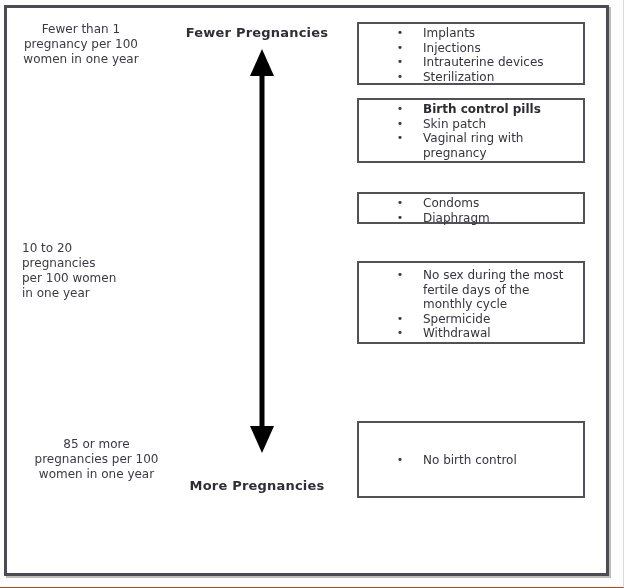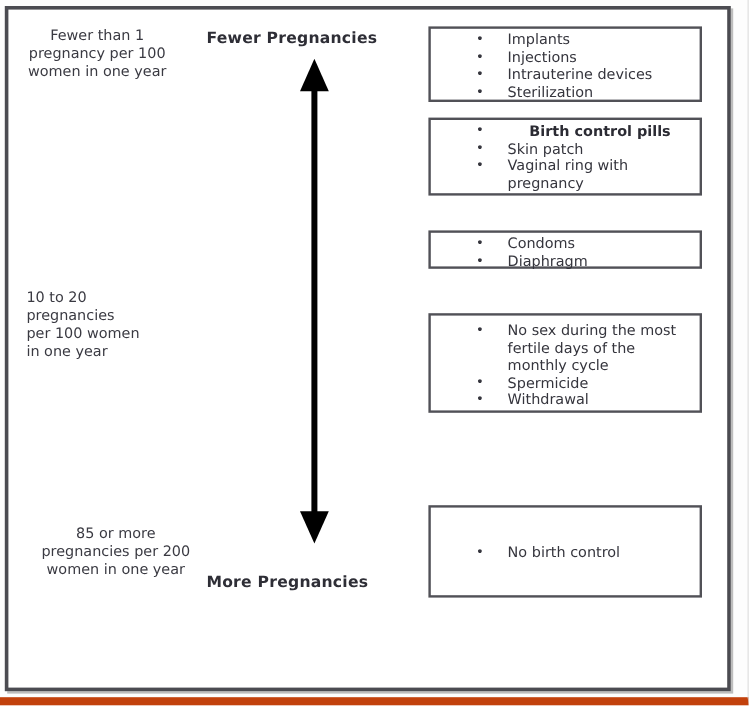--- a/index.html
+++ b/index.html
@@ -4,21 +4,21 @@
 <style>
   html, body { margin:0; padding:0; background:#ffffff; }
   .stage {
     position:relative;
     width:624px; height:588px;
     background:#fdfdfd;
     font-family:"DejaVu Sans", sans-serif;
     color:#34343c;
     overflow:hidden;
     border-right:1px solid #d9d9d9;
-    border-bottom:7px solid #c2410c;
+    border-bottom:1px solid #c2410c;
     box-sizing:border-box;
   }
   .frame {
     position:absolute;
     left:4px; top:5px;
     width:599px; height:565px;
     border:3px solid #4b4b51;
     background:#ffffff;
     box-shadow:2px 2px 0 #bdbdbd;
   }
@@ -27,21 +27,21 @@
     font-size:12px;
     line-height:15px;
     color:#3a3a42;
   }
   #rate-0 { left:10px;  top:22px;  width:142px; text-align:center; }
   #rate-1 { left:22px;  top:241px; width:120px; text-align:left; }
   #rate-2 { left:14px;  top:437px; width:165px; text-align:center; }
   .axis-heading {
     position:absolute;
     width:170px;
-    text-align:left;
+    text-align:center;
     font-weight:bold;
     font-size:13px;
     color:#2e2e36;
     letter-spacing:0.2px;
   }
   #heading-top    { left:172px; top:25px; }
   #heading-bottom { left:172px; top:478px; }
   .arrow-svg {
     position:absolute;
     left:240px; top:46px;
@@ -78,42 +78,42 @@
     font-size:12px;
     line-height:14.5px;
     color:#35353d;
   }
   li.item .bullet {
     flex:0 0 46px;
     text-align:center;
     font-size:11px;
   }
   li.item .item-text { flex:1 1 auto; }
-  li.item.bold .item-text { font-weight:bold; color:#2b2b33;text-align:center; }
+  li.item.bold .item-text { font-weight:bold; color:#2b2b33; }
 </style>
 </head>
 <body>
 
 <div class="stage">
   <div class="frame"></div>
 
   <div class="rate-label" id="rate-0">
       <div>Fewer than 1</div>
       <div>pregnancy per 100</div>
       <div>women in one year</div>
     </div>
   <div class="rate-label" id="rate-1">
       <div>10 to 20</div>
       <div>pregnancies</div>
       <div>per 100 women</div>
       <div>in one year</div>
     </div>
   <div class="rate-label" id="rate-2">
       <div>85 or more</div>
-      <div>pregnancies per 200</div>
+      <div>pregnancies per 100</div>
       <div>women in one year</div>
     </div>
 
   <div class="axis-heading" id="heading-top">Fewer Pregnancies</div>
   <div class="axis-heading" id="heading-bottom">More Pregnancies</div>
 
   <svg class="arrow-svg" viewBox="0 0 44 410" aria-hidden="true">
     <line x1="22" y1="24" x2="22" y2="386" stroke="#000000" stroke-width="5"></line>
     <polygon points="22,3 10,30 34,30" fill="#000000"></polygon>
     <polygon points="22,407 10,380 34,380" fill="#000000"></polygon>

